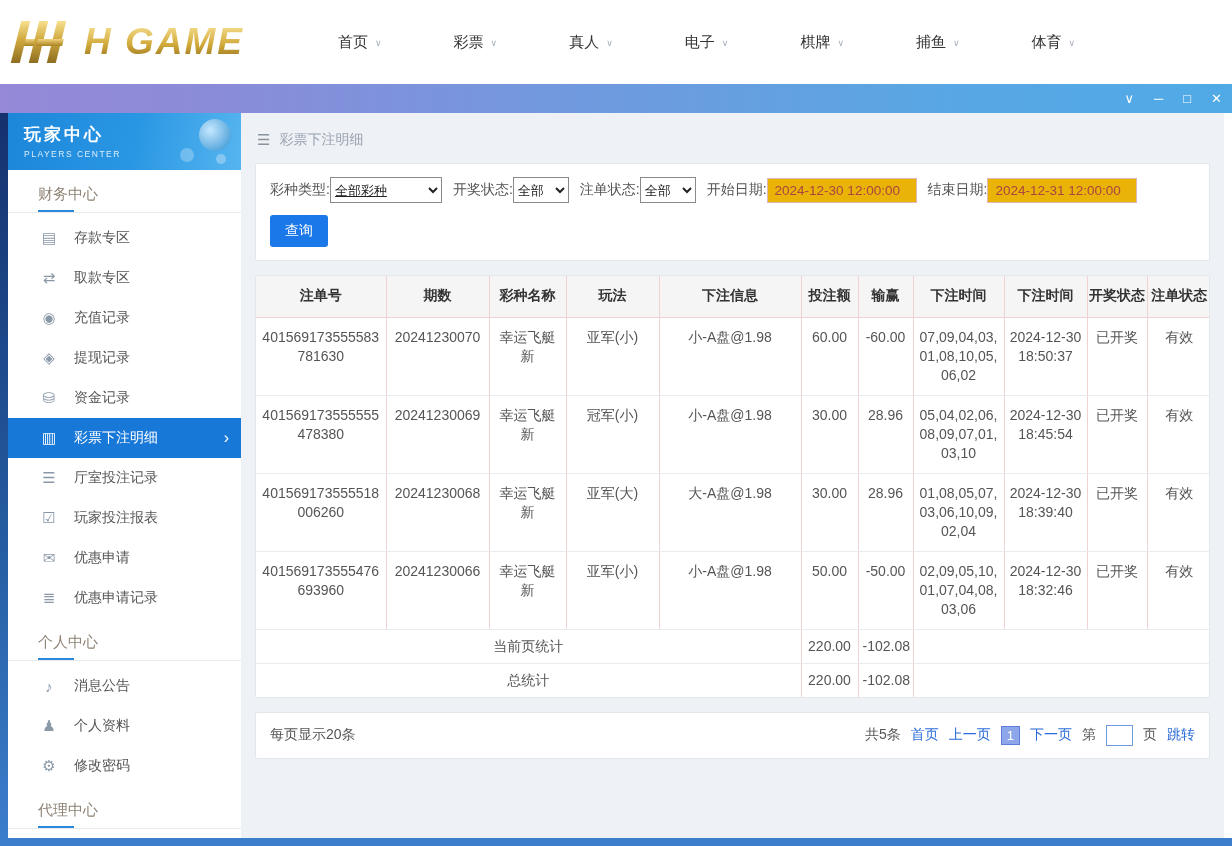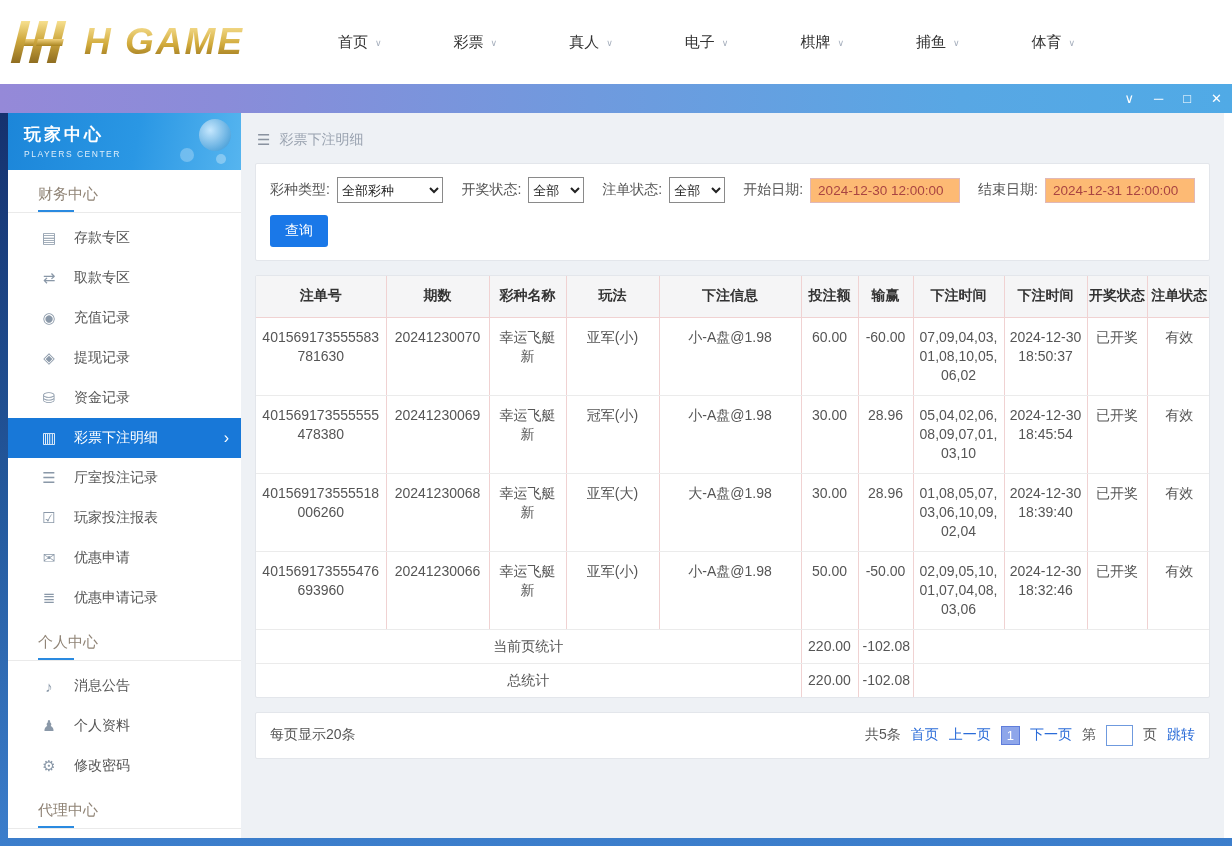--- a/index.html
+++ b/index.html
@@ -51,25 +51,25 @@
 
   
   .main { flex:1; background:#eef1f5; overflow:hidden; }
   .right-strip { width:8px; background:#fff; flex:none; }
   .breadcrumb { display:flex; align-items:center; gap:9px; padding:18px 16px 14px 16px; }
   .bc-icon { color:#8a93a0; font-size:15px; }
   .bc-title { color:#9aa3b0; font-size:14px; }
 
   .card { background:#fff; border:1px solid #e3e6eb; border-radius:2px; margin:0 14px 14px 14px; }
   .filter-card { padding:13px 14px; }
-  .filter-row { display:flex; align-items:center; gap:7px; color:#555; font-size:14px; white-space:nowrap; }
+  .filter-row { display:flex; align-items:center; color:#555; font-size:14px; white-space:nowrap; }
   .f-label.gap { margin-left:11px; }
   .f-select { height:26px; font-size:13px; border:1px solid #8a8a8a; background:#fff; color:#222; min-width:56px; }
-  .sel-type { width:112px; }
-  .date-input { width:150px; height:25px; border:1px solid #e0b8b8; color:#a94442; font-size:13.5px; padding:1px 7px; background:#fdba74; }
+  .sel-type { width:112px;text-decoration:underline; }
+  .date-input { width:150px; height:25px; border:1px solid #e0b8b8; color:#a94442; font-size:13.5px; padding:1px 7px; background:#eab308; }
   .search-btn { margin-top:12px; background:#1a78e8; color:#fff; border:none; border-radius:3px; padding:7px 15px; font-size:14px; cursor:pointer; }
 
   .table-card { padding:0; overflow:hidden; }
   table { width:100%; border-collapse:collapse; table-layout:fixed; }
   th, td { border-right:1px solid #f0d2d2; }
   th:last-child, td:last-child { border-right:none; }
   th { background:#f5f5f6; height:41px; font-size:14px; color:#333; font-weight:bold; border-bottom:1px solid #f0d2d2; padding:0 1px; }
   td { text-align:center; vertical-align:top; padding:10px 4px; font-size:14px; color:#555; line-height:19px; border-bottom:1px solid #ebebeb; }
   td.col0, td.col7 { word-break:break-all; }
   .sum-row td { vertical-align:middle; padding:7px 4px; height:30px; }

